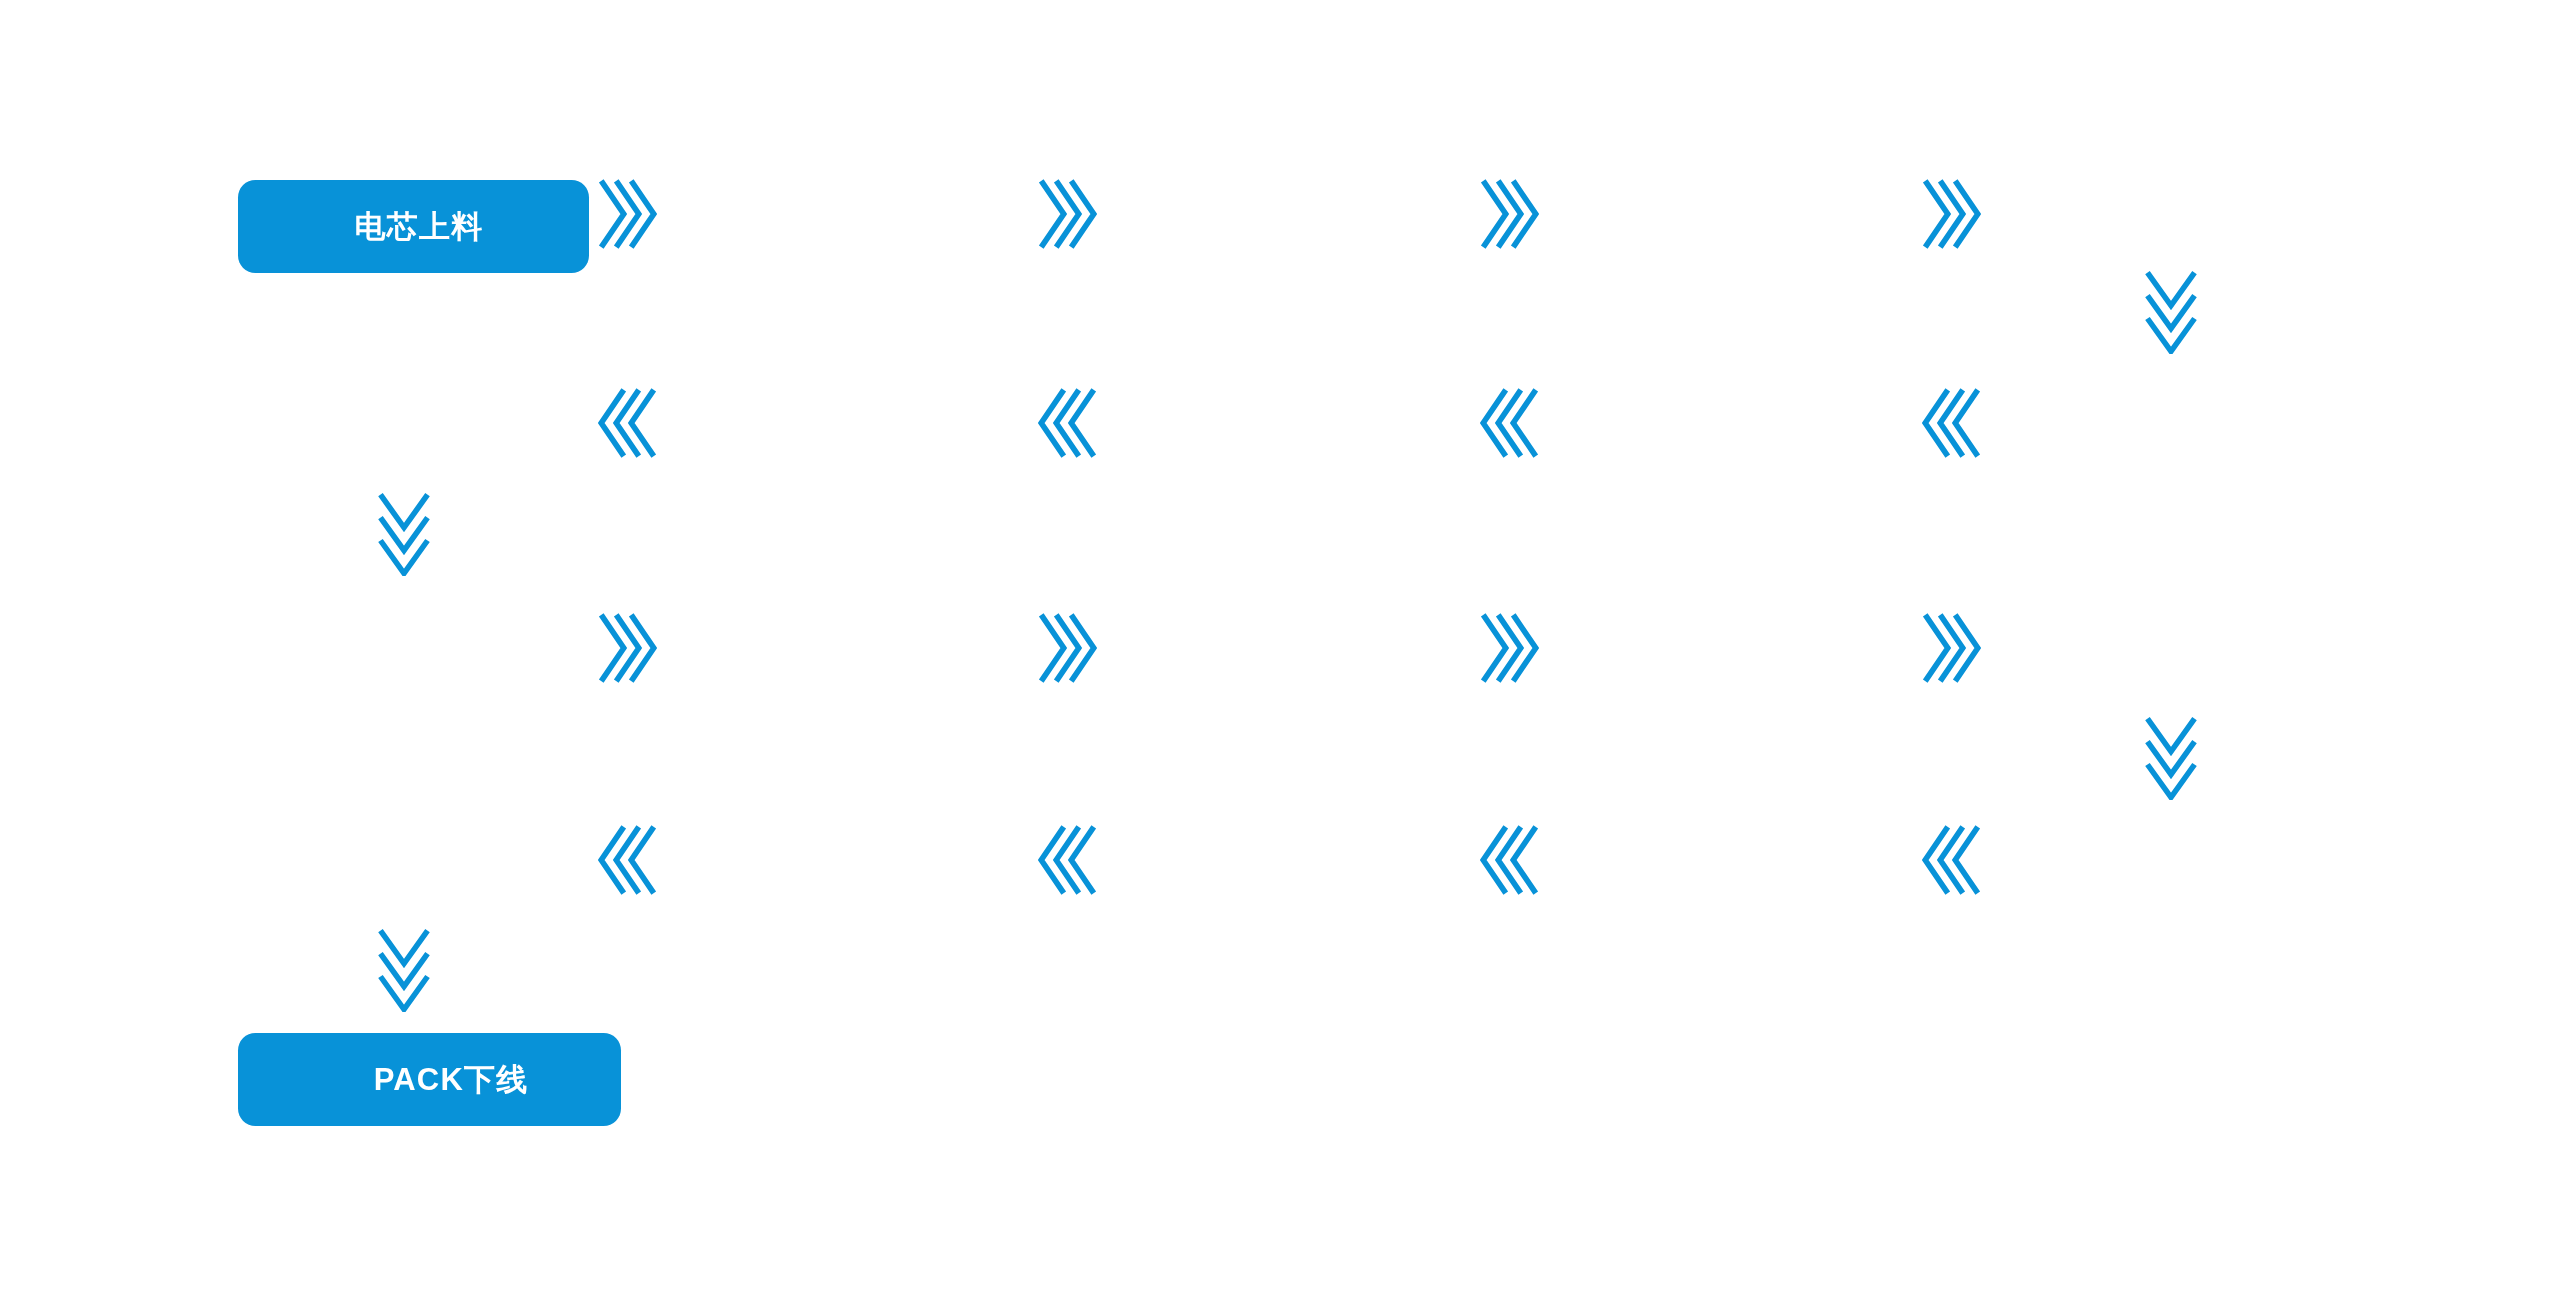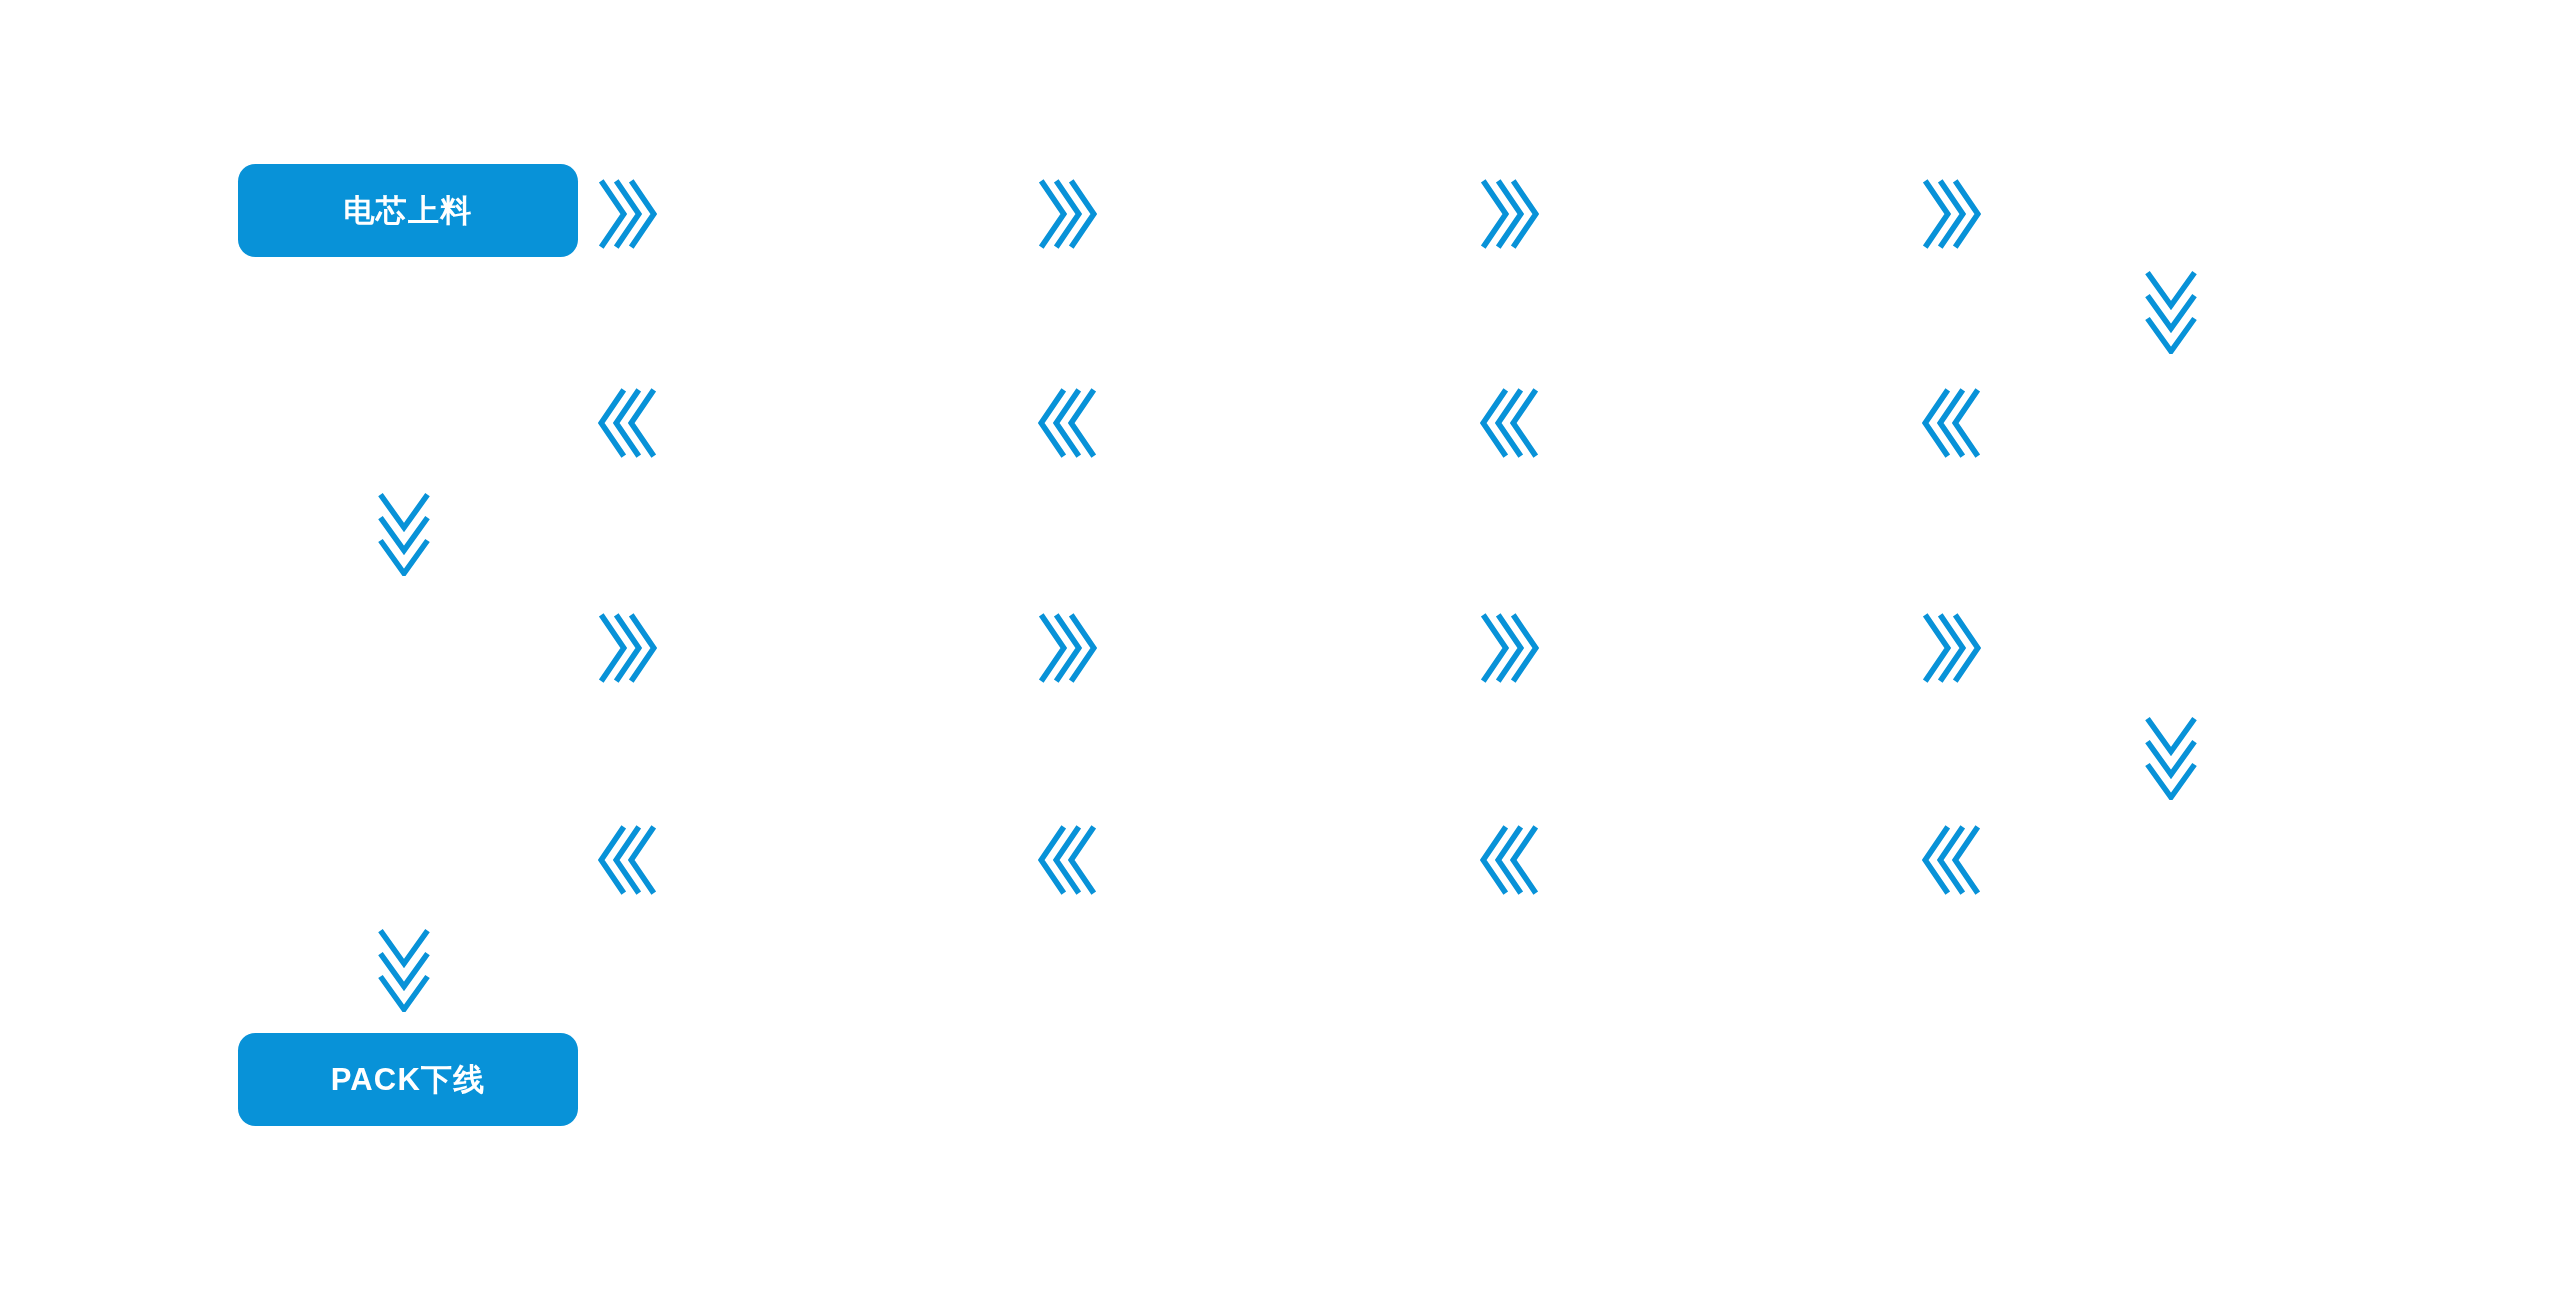--- a/index.html
+++ b/index.html
@@ -25,21 +25,21 @@
     align-items: center;
     justify-content: center;
   }
   .node span {
     color: #ffffff;
     font-size: 31px;
     font-weight: 700;
     letter-spacing: 1.2px;
     white-space: nowrap;
   }
-  .node-start { left: 238px; top: 164px; }
+  .node-start { left: 238px; top: 180px; padding-left: 11px; }
   .node-end   { left: 238px; top: 1033px; }
   .arrow {
     position: absolute;
     line-height: 0;
   }
   .arrow svg { display: block; }
 </style>
 </head>
 <body>
 
@@ -185,18 +185,18 @@
       </div>
       <div class="arrow" style="left: 378px; top: 928px;">
         <svg width="52" height="84" viewBox="0 0 84 135" fill="none">
             <path d="M4 4 L42 57 L80 4" stroke="#0892d8" stroke-width="9"></path>
             <path d="M4 41 L42 94 L80 41" stroke="#0892d8" stroke-width="9"></path>
             <path d="M4 78 L42 131 L80 78" stroke="#0892d8" stroke-width="9"></path>
           </svg>
       </div>
     </div>
 
-  <div class="node node-end" style="background: rgb(8, 146, 216);">
+  <div class="node node-end" style="background: rgb(8, 146, 216); padding-left: 43px;">
     <span style="color: rgb(255, 255, 255);">PACK下线</span>
   </div>
 
 </div>
 
 
 </body></html>

